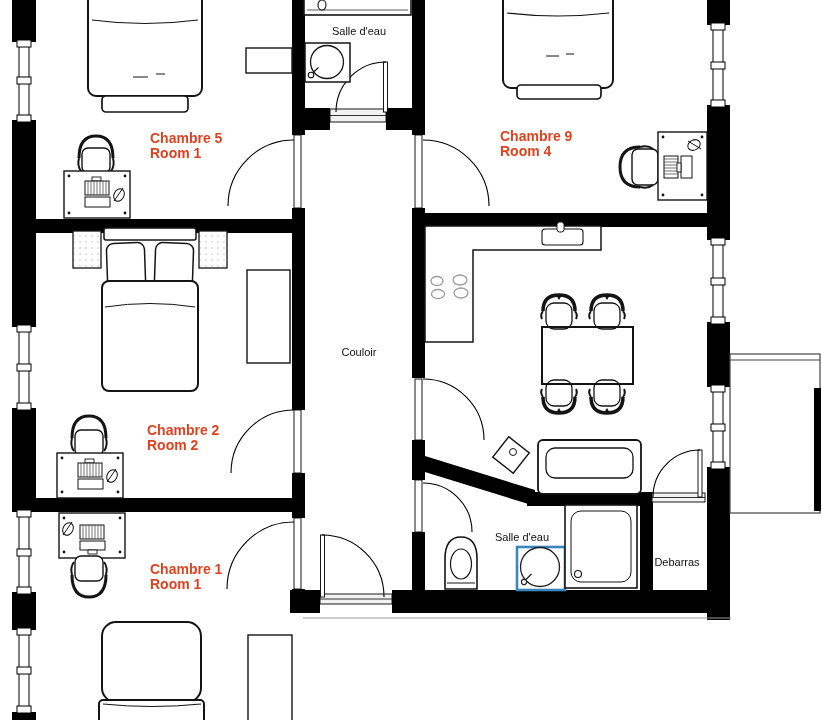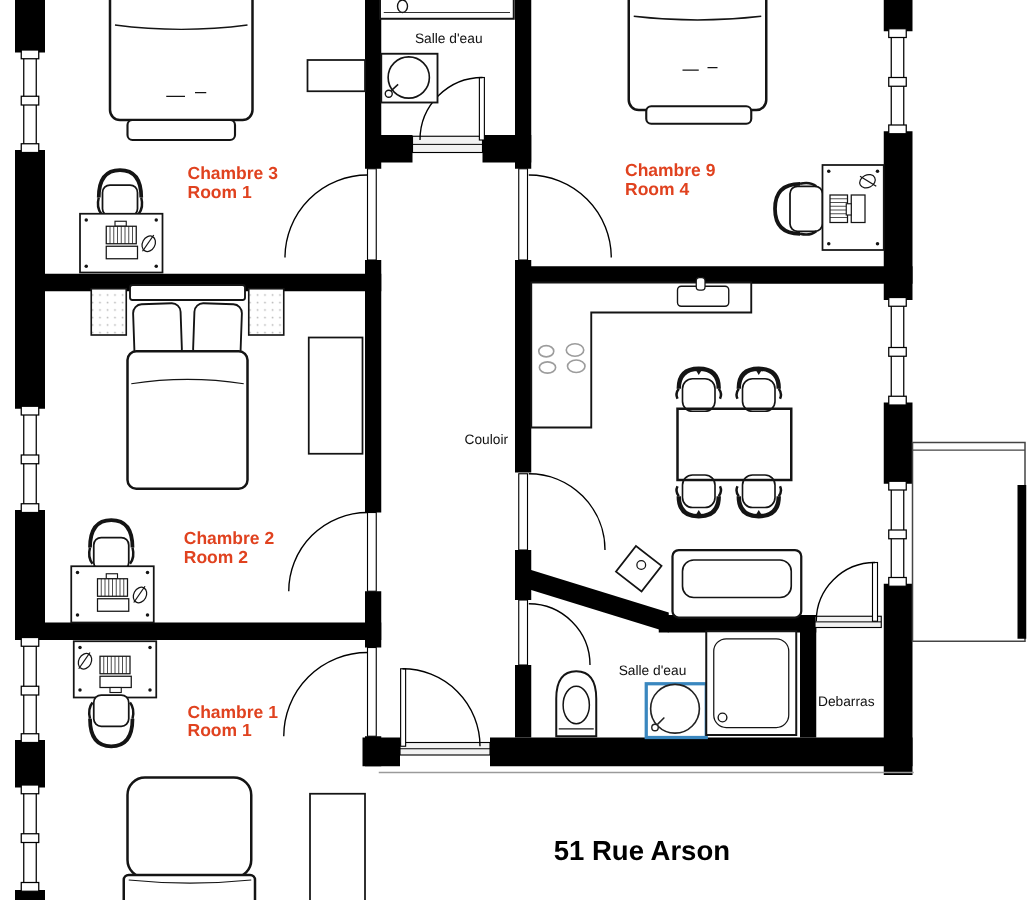--- a/index.html
+++ b/index.html
@@ -366,25 +366,24 @@
       <path d="M526,579.5 L531.5,574" stroke-width="1.2" fill="none" stroke="#222"></path>
     </g>
     <g>
       <rect x="565" y="505" width="72" height="83" stroke-width="1.6"></rect>
       <rect x="571" y="511" width="60" height="71" rx="10" stroke-width="1"></rect>
       <circle cx="578" cy="574" r="3.5" stroke-width="1.1"></circle>
     </g>
   </g>
 </svg>
 
-<div class="lbl room-label" style="left:150px;top:131px;"><span>Chambre 3</span><br><span>Room 1</span></div>
+<div class="lbl room-label" style="left:150px;top:131px;"><span>Chambre 5</span><br><span>Room 1</span></div>
 <div class="lbl room-label" style="left:500px;top:129px;"><span>Chambre 9</span><br><span>Room 4</span></div>
 <div class="lbl room-label" style="left:147px;top:423px;"><span>Chambre 2</span><br><span>Room 2</span></div>
 <div class="lbl room-label" style="left:150px;top:562px;"><span>Chambre 1</span><br><span>Room 1</span></div>
 
 <div class="lbl plain-label" style="left:322px;top:24px;width:74px;">Salle d'eau</div>
-<div class="lbl plain-label" style="left:331px;top:345px;width:56px;margin-left:30px;">Couloir</div>
+<div class="lbl plain-label" style="left:331px;top:345px;width:56px;">Couloir</div>
 <div class="lbl plain-label" style="left:484px;top:530px;width:76px;">Salle d'eau</div>
 <div class="lbl plain-label" style="left:645px;top:538px;width:64px;margin-top:17px;">Debarras</div>
 
-<div class="lbl title-label" style="left:443px;top:668px;">51 Rue Arson</div>
 
 </div>
 
 </body></html>

